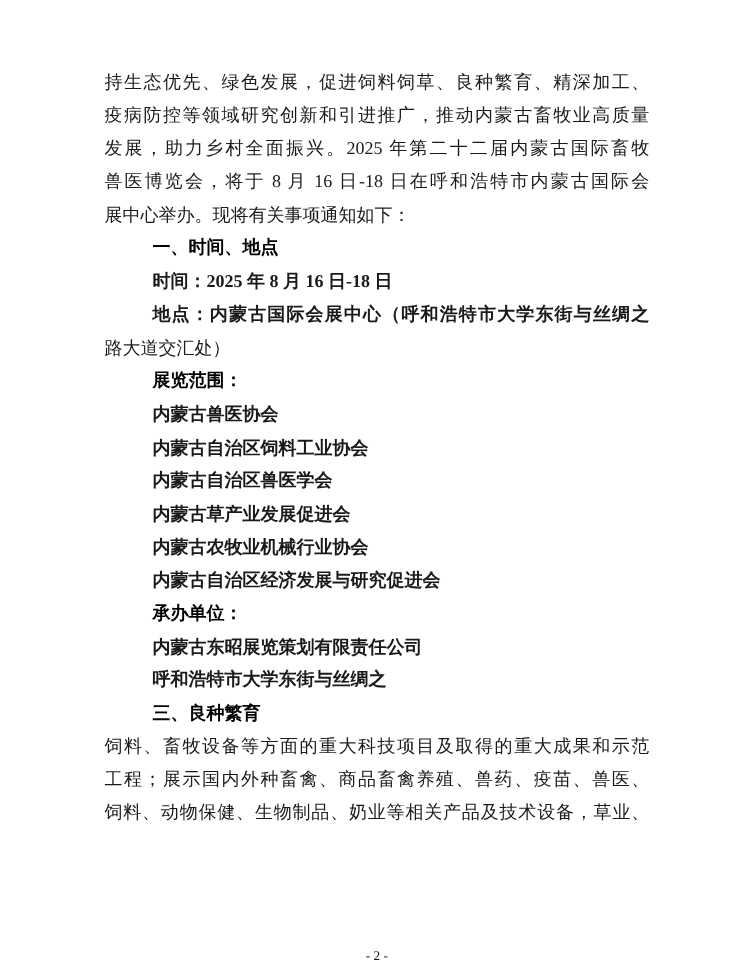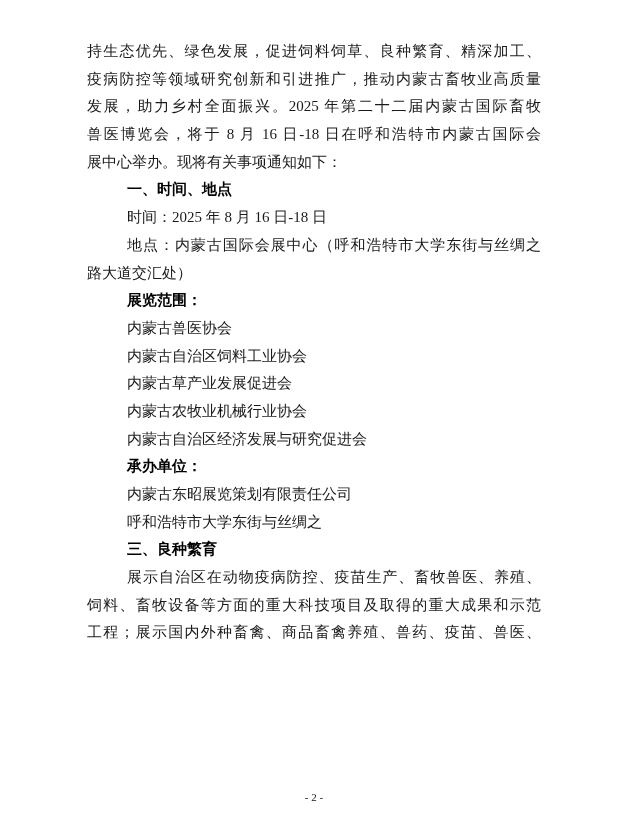--- a/index.html
+++ b/index.html
@@ -9,36 +9,36 @@
     font-family: "Liberation Serif", "DejaVu Serif", serif;
   }
   .page {
     position: relative;
     width: 628px; height: 816px;
     background: #ffffff;
     overflow: hidden;
   }
   .content {
     position: absolute;
-    left: 87px; top: 38px;
+    left: 87px; top: 56px;
     width: 454px;
     color: #1a1a1a;
   }
   .line {
     height: 27.7px;
     line-height: 27.7px;
     font-size: 15px;
     overflow: hidden;
     text-align: left;
   }
   .line.fill {
     text-align: justify;
     text-align-last: justify;
   }
-  .line.ind { padding-left: 40px; }
+  .line.ind { padding-left: 40px; font-weight: bold; }
   .line.b { font-weight: 700; color: #000000; }
   .footer {
     position: absolute;
     left: 0; top: 791px;
     width: 628px;
     text-align: center;
     font-size: 11px;
     color: #1a1a1a;
   }
 </style>
@@ -52,25 +52,26 @@
       <div class="line fill">发展，助力乡村全面振兴。2025 年第二十二届内蒙古国际畜牧</div>
       <div class="line fill">兽医博览会，将于 8 月 16 日-18 日在呼和浩特市内蒙古国际会</div>
       <div class="line">展中心举办。现将有关事项通知如下：</div>
       <div class="line b ind">一、时间、地点</div>
       <div class="line ind">时间：2025 年 8 月 16 日-18 日</div>
       <div class="line ind fill">地点：内蒙古国际会展中心（呼和浩特市大学东街与丝绸之</div>
       <div class="line">路大道交汇处）</div>
       <div class="line b ind">展览范围：</div>
       <div class="line ind">内蒙古兽医协会</div>
       <div class="line ind">内蒙古自治区饲料工业协会</div>
+      <div class="line ind">内蒙古自治区兽医学会</div>
       <div class="line ind">内蒙古草产业发展促进会</div>
       <div class="line ind">内蒙古农牧业机械行业协会</div>
       <div class="line ind">内蒙古自治区经济发展与研究促进会</div>
       <div class="line b ind">承办单位：</div>
       <div class="line ind">内蒙古东昭展览策划有限责任公司</div>
       <div class="line ind">呼和浩特市大学东街与丝绸之</div>
       <div class="line b ind">三、良种繁育</div>
-      <div class="line ind fill">展示自治区在动物疫病防控、疫苗生产、畜牧兽医、养殖、</div>
       <div class="line fill">饲料、畜牧设备等方面的重大科技项目及取得的重大成果和示范</div>
       <div class="line fill">工程；展示国内外种畜禽、商品畜禽养殖、兽药、疫苗、兽医、</div>
+      <div class="line fill">饲料、动物保健、生物制品、奶业等相关产品及技术设备，草业、</div>
     </div>
   <div class="footer">- 2 -</div>
 </div>
 
 </body></html>

